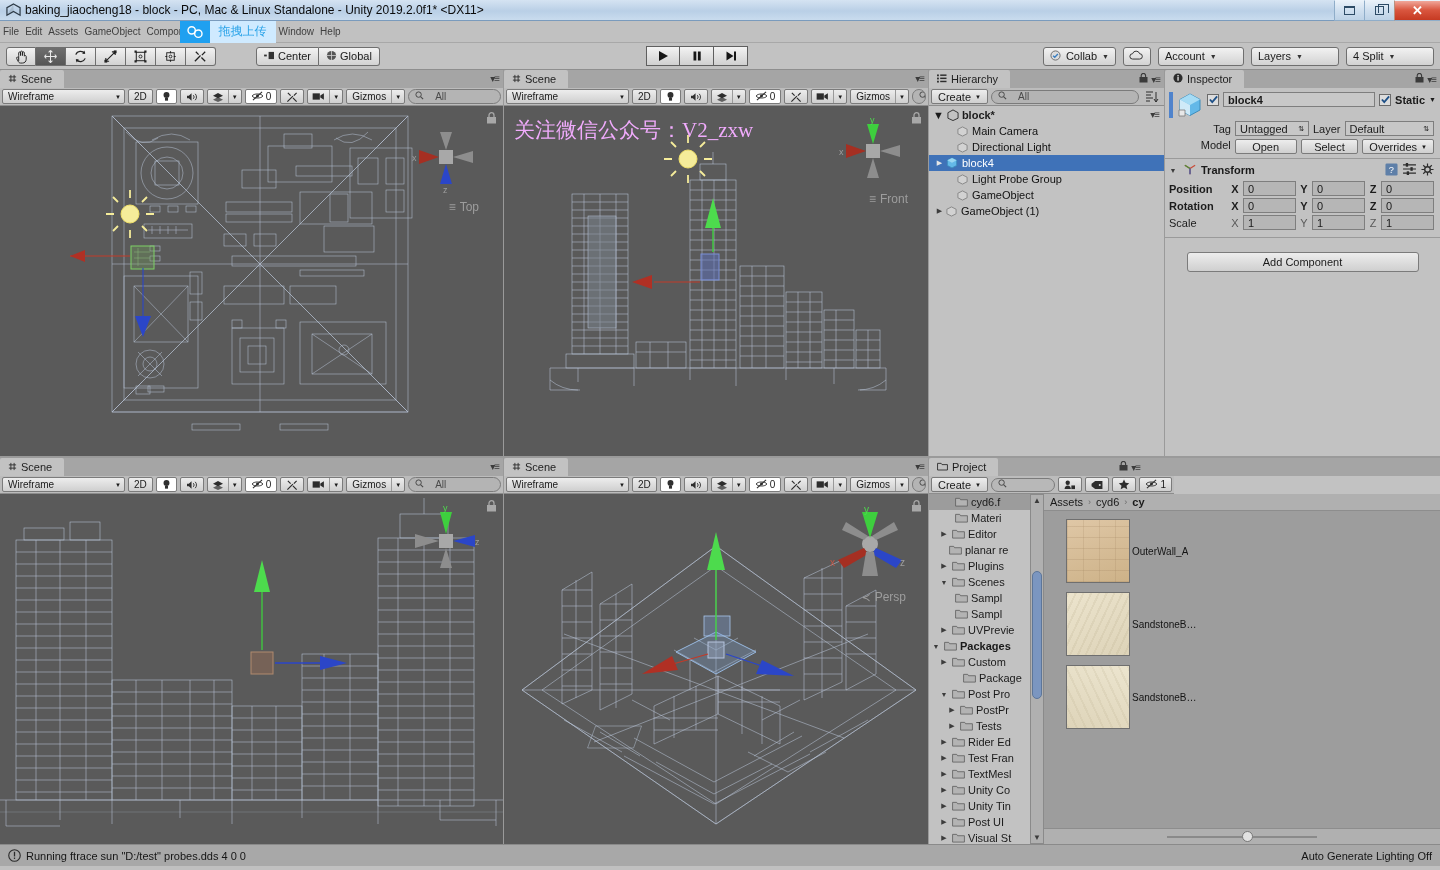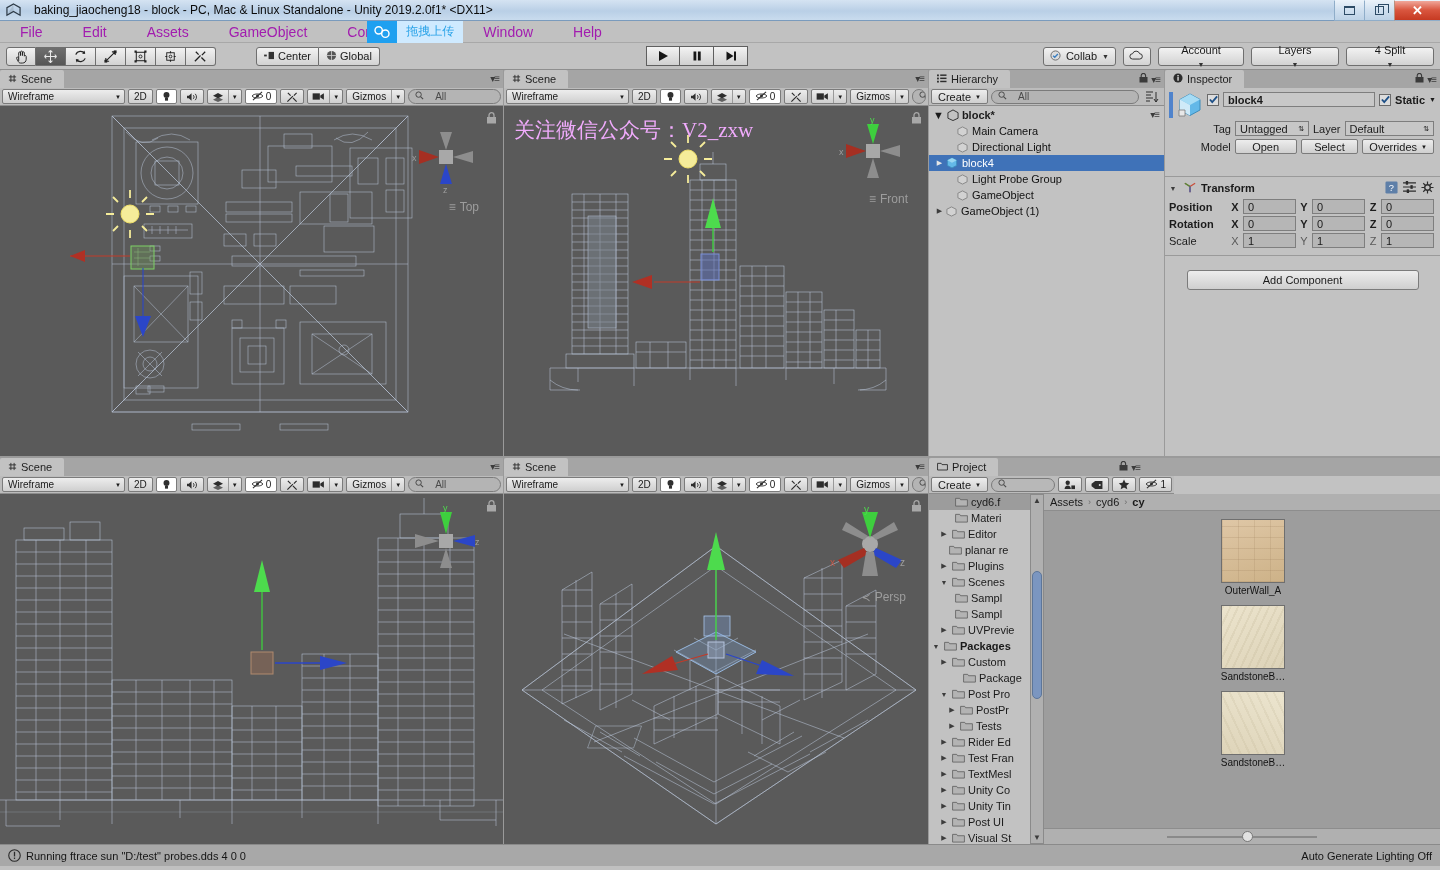--- a/index.html
+++ b/index.html
@@ -13,36 +13,36 @@
   }
   
   #titlebar{
     height:21px; width:100%;
     background:linear-gradient(#d5e3f2,#b9cfe6 55%,#c9dcee);
     border-bottom:1px solid #7a9bbd;
     display:flex; align-items:center;
     position:relative;
   }
   #titlebar .tb-icon{ width:20px;height:16px;margin-left:3px;display:flex;align-items:center;justify-content:center;}
-  #titlebar .tb-title{ font-size:12px; color:#0b0b0b; margin-left:11px; letter-spacing:0px; white-space:nowrap;}
+  #titlebar .tb-title{ font-size:12px; color:#0b0b0b; margin-left:2px; letter-spacing:0px; white-space:nowrap;}
   .winbtns{ position:absolute; right:0; top:0; height:21px; display:flex; align-items:stretch;}
   .winbtn{ width:30px; display:flex;align-items:center;justify-content:center;
     background:linear-gradient(#e9f1f9,#cfdfef 50%,#bdd2e6);
     border-left:1px solid #8fadc9; border-bottom:1px solid #8fadc9;
     border-top:1px solid #eaf2fa;}
   .winbtn.close{ width:46px; background:linear-gradient(#f0a79a,#d9563f 48%,#c63a22); border-left:1px solid #b8907f;}
   .winbtn .glyph{ font-size:11px; color:#13334f; line-height:1;}
   .winbtn.close .glyph{ color:#fff; font-weight:bold; font-size:13px;}
   .sqicon{width:11px;height:9px;border:1px solid #2d4b66;border-top-width:2px;}
   .sqicon2{width:9px;height:9px;border:1px solid #2d4b66;position:relative;}
   .sqicon2:before{content:"";position:absolute;left:2px;top:-3px;width:9px;height:8px;border:1px solid #2d4b66;border-bottom:none;}
 
   
   #menubar{ height:22px; background:#c1c1c1; display:flex; align-items:stretch; border-bottom:1px solid #a8a8a8;}
-  .menuitem{ padding:0 20px; display:flex;align-items:center; font-size:14px; color:#a21caf; cursor:default;}
+  .menuitem{ padding:0 3px; display:flex;align-items:center; font-size:10px; color:#404040; cursor:default;}
   .wx-btn{ display:flex;align-items:center; }
   .wx-icon{ width:30px; height:22px; background:#1fa0f0; display:flex;align-items:center;justify-content:center;}
   .wx-label{ height:22px; background:#cfeaff; color:#2aa3e8; display:flex;align-items:center;padding:0 9px; font-size:12px;}
 
   
   #toolbar{ height:27px; background:#c2c2c2; border-bottom:1px solid #8e8e8e;
     display:flex; align-items:center; padding:0 6px; position:relative;}
   .tgroup{ display:flex; align-items:stretch; height:19px; }
   .tbtn{
     width:30px; display:flex;align-items:center;justify-content:center;
@@ -63,21 +63,21 @@
   .playgroup{ display:flex; height:20px; position:absolute; left:646px;}
   .playbtn{ width:34px;display:flex;align-items:center;justify-content:center;
     background:linear-gradient(#f3f3f3,#d0d0d0); border:1px solid #5f5f5f; border-left-width:0;}
   .playbtn:first-child{border-left-width:1px;}
   .tb-right{ margin-left:auto; display:flex; align-items:center; gap:7px; }
   .dropbtn{ height:19px; display:flex;align-items:center; gap:5px; padding:0 6px;
     background:linear-gradient(#f2f2f2,#d2d2d2); border:1px solid #6f6f6f; border-radius:3px; font-size:11px;}
   .dropbtn .caret{ font-size:7px; color:#333;}
   .cloudbtn{ width:28px; height:19px; display:flex;align-items:center;justify-content:center;
     background:linear-gradient(#f2f2f2,#d2d2d2); border:1px solid #6f6f6f;border-radius:3px;}
-  .dropbtn.wide{ justify-content:center;flex-direction:column; }
+  .dropbtn.wide{ justify-content:flex-start; }
   .w-account{width:86px;} .w-layers{width:88px;} .w-split{width:88px;}
 
   
   #workspace{ position:relative; width:1440px; height:var(--wsH); background:#9a9a9a; }
   .panel{ position:absolute; background:#c2c2c2; }
   .tabbar{ height:18px; background:#a5a5a5; display:flex;align-items:flex-end; position:relative;}
   .tab{ height:18px; background:#c2c2c2; display:flex;align-items:center; gap:4px;
     padding:0 12px 0 8px; font-size:11px; color:#1d1d1d;
     border-radius:2px 2px 0 0;}
   .tabmenu{ position:absolute; right:4px; top:3px; display:flex; gap:3px; align-items:center;}
@@ -112,21 +112,21 @@
   .fld.light{background:#c7c7c7;}
   .lbl{ font-size:11px; color:#1c1c1c;}
   .bold{font-weight:bold;}
 
   
   .ptree{ font-size:11px;}
   .prow{ display:flex;align-items:center; height:16px; padding-left:10px; gap:3px; white-space:nowrap;}
   .prow.hl{ background:#9c9c9c;}
   .prow .tw{ width:10px; font-size:7px; color:#3c3c3c; text-align:center;}
   .folder{ width:13px;height:10px; position:relative; flex:0 0 auto;}
-  .assetcard{ display:flex;flex-direction:column;align-items:center; gap:2px;justify-content:flex-end;}
+  .assetcard{ display:flex;flex-direction:row;align-items:center; gap:2px;}
   .assetthumb{ width:64px;height:64px; border:1px solid #6f6f6f;}
   .assetname{ font-size:10px; color:#141414; max-width:78px; overflow:hidden; text-overflow:ellipsis; white-space:nowrap; text-align:center;}
   .crumb{ display:flex;align-items:center;gap:5px; font-size:11px; height:17px; padding-left:6px;
      background:#b0b0b0; border-bottom:1px solid #8d8d8d;}
   .crumb .sep{color:#6a6a6a;font-size:9px;}
   .vscroll{ position:absolute; background:#b0b0b0; border:1px solid #8a8a8a;}
   .vthumb{ position:absolute; background:#7b96c0; border:1px solid #5d7699; border-radius:6px;}
 
   
   #statusbar{ height:22px; background:#a8a8a8; border-top:1px solid #8a8a8a;
@@ -1084,21 +1084,21 @@
           <span>Untagged</span>
             <span style="font-size:7px;">⇅</span>
         </span>
         <span class="lbl">Layer</span>
         <span class="fld light" style="flex:1;justify-content:space-between;">
           <span>Default</span>
             <span style="font-size:7px;">⇅</span>
         </span>
       </div>
 
-      <div style="display:flex;align-items:center;gap:4px;padding:2px 6px 21px 4px;">
+      <div style="display:flex;align-items:flex-start;gap:4px;padding:2px 6px 3px 4px;">
         <span class="lbl" style="width:62px;text-align:right;">Model</span>
         <span class="panelbtn" style="height:15px;width:62px;justify-content:center;">Open</span>
         <span class="panelbtn" style="height:15px;width:58px;justify-content:center;">Select</span>
         <span class="panelbtn" style="height:15px;flex:1;justify-content:space-between;">
           <span>Overrides</span>
             <span style="font-size:6px;">▼</span>
         </span>
       </div>
       <div style="height:1px;background:#9a9a9a;margin:1px 0;"></div>
 

